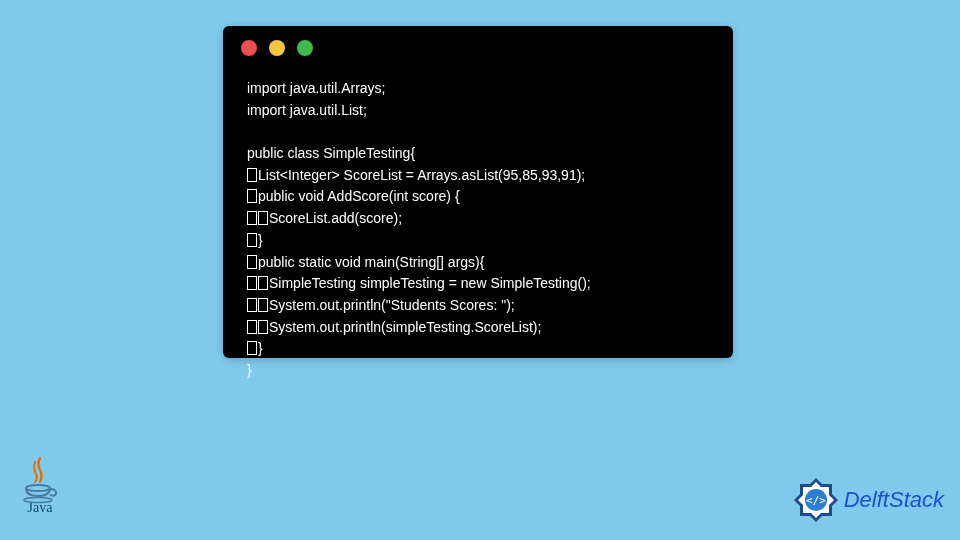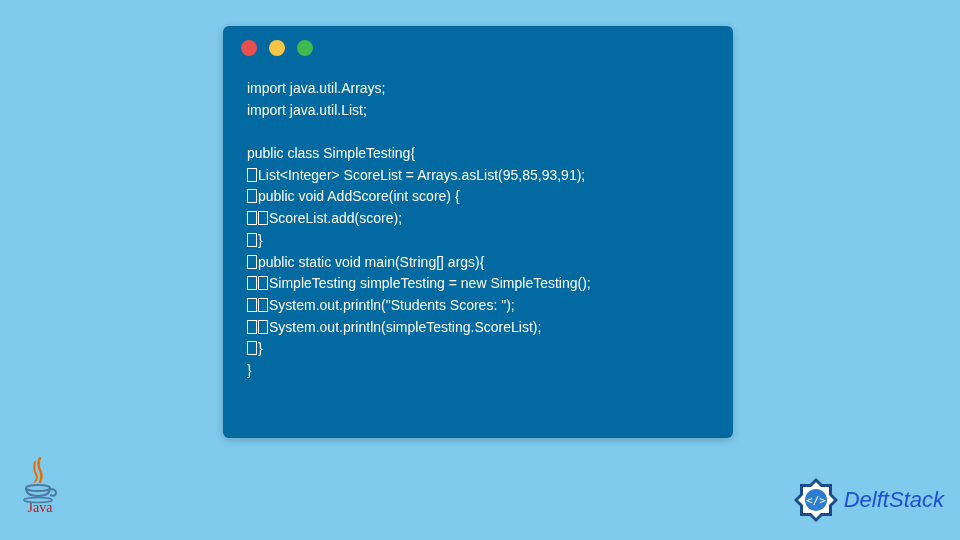--- a/index.html
+++ b/index.html
@@ -12,22 +12,22 @@
       height: 540px;
       background: #7fcaed;
       position: relative;
       font-family: Arial, sans-serif;
     }
     .code-window {
       position: absolute;
       left: 223px;
       top: 26px;
       width: 510px;
-      height: 412px;
-      background: #0369a1;
+      height: 332px;
+      background: #000000;
       border-radius: 6px;
       box-shadow: 0 2px 8px rgba(0,0,0,0.2);
     }
     .traffic-lights {
       display: flex;
       gap: 12px;
       padding: 14px 18px 10px 18px;
     }
     .light {
       width: 16px;
@@ -55,21 +55,21 @@
     .java-cup {
       position: relative;
       width: 38px;
       height: 42px;
       margin: 0 auto;
     }
     .java-text {
       text-align: center;
       font-family: Georgia, serif;
       font-size: 14px;
-      color: #b91c1c;
+      color: #0c4a6e;
       margin-top: 2px;
     }
     .delft-logo {
       position: absolute;
       right: 16px;
       bottom: 16px;
       display: flex;
       align-items: center;
       gap: 4px;
     }

